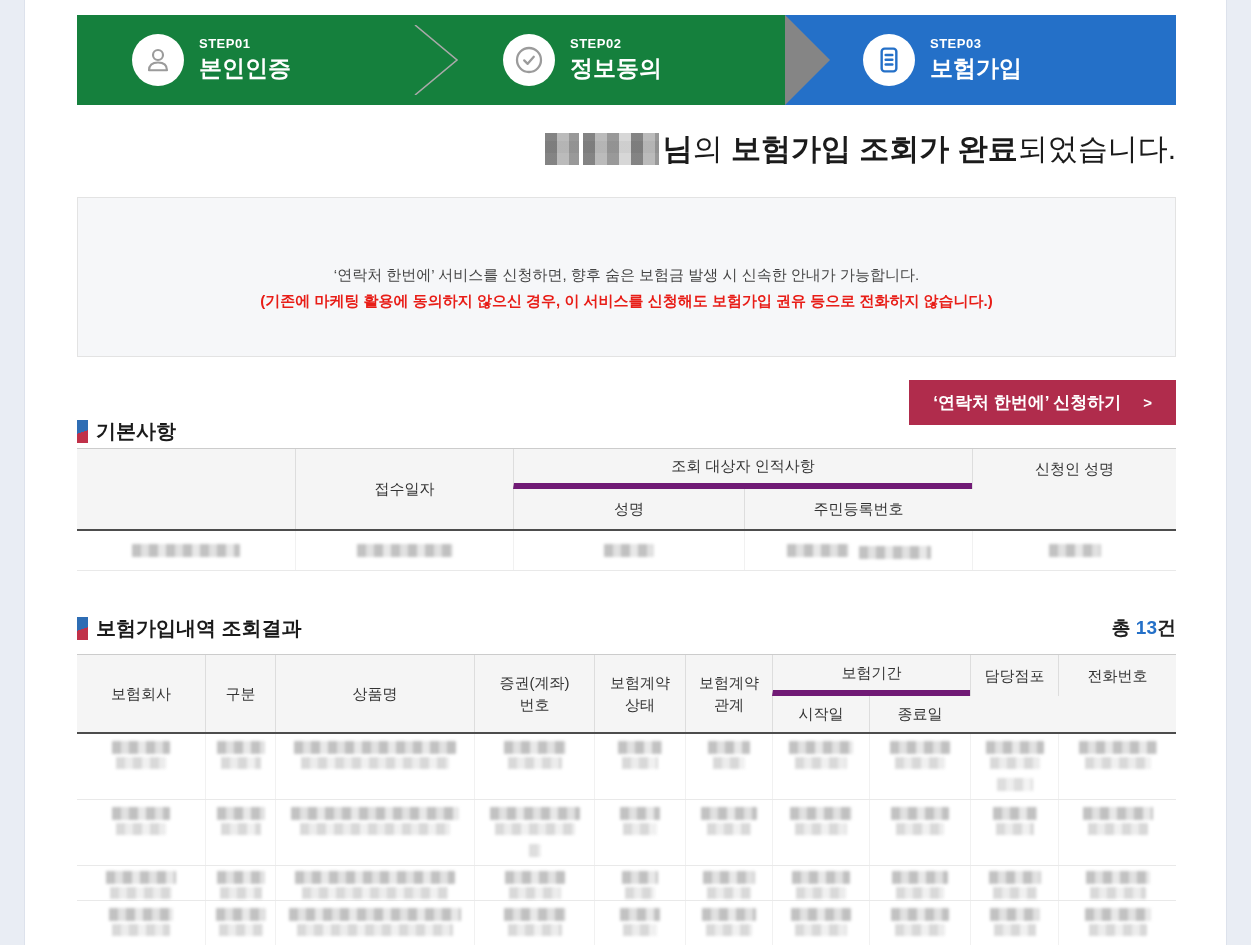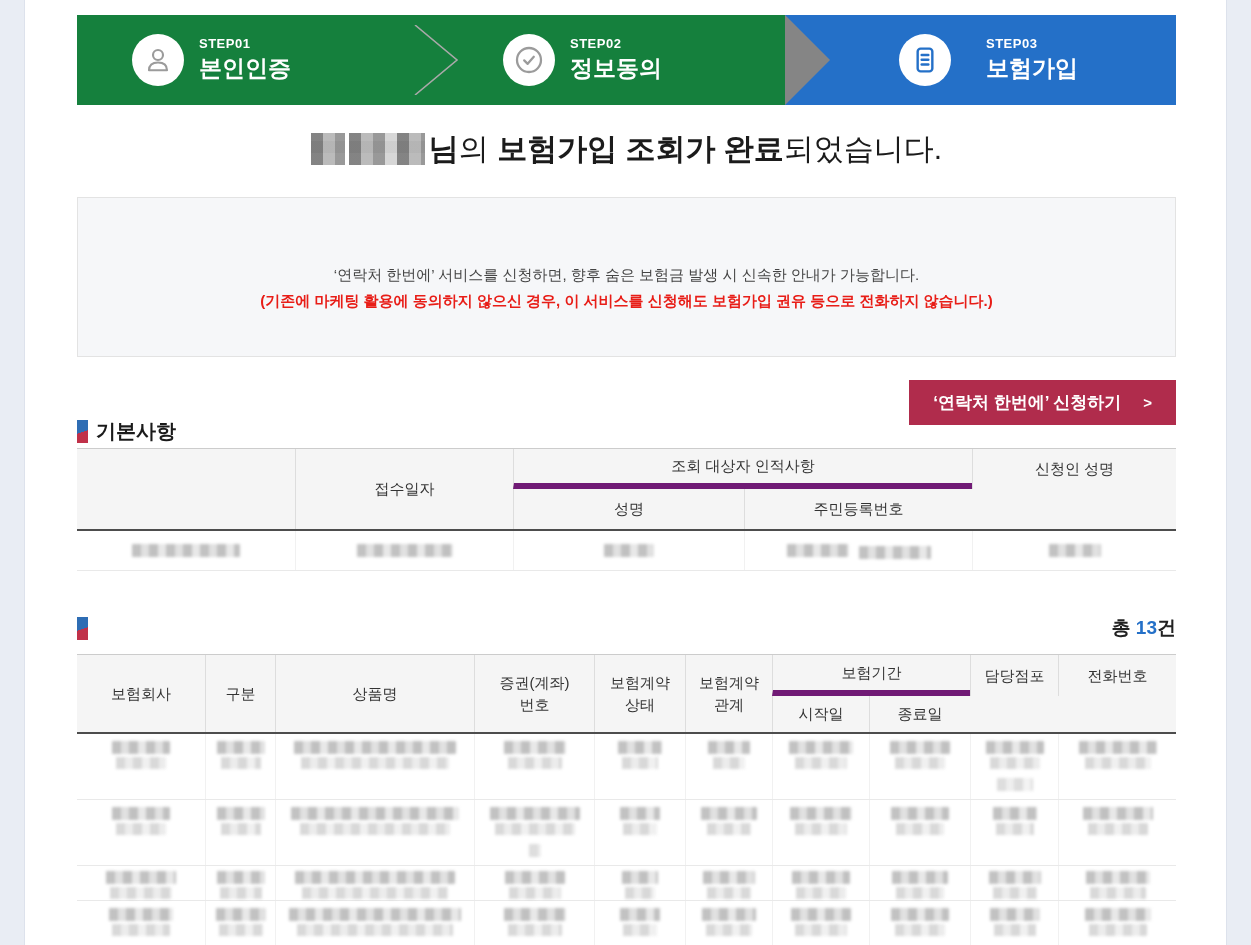--- a/index.html
+++ b/index.html
@@ -10,28 +10,28 @@
   .edge-right { right:0; border-left:1px solid #dde2ec; }
   .content { position:absolute; left:77px; top:0; width:1099px; }
 
   
   .stepbar { position:relative; margin-top:15px; height:90px; background:#15803d; overflow:hidden; }
   .stepbar-blue { position:absolute; right:0; top:0; width:391px; height:90px; background:#2470c8; }
   .gray-arrow { position:absolute; left:0; top:0; width:0; height:0;
     border-top:45px solid transparent; border-bottom:45px solid transparent; border-left:45px solid #858585; }
   .sep-chevron { position:absolute; left:336px; top:10px; }
   .step { position:absolute; top:0; height:90px; display:flex; align-items:center; }
-  .step1 { left:55px; } .step2 { left:426px; } .step3 { left:822px;gap:20px; }
+  .step1 { left:55px; } .step2 { left:426px; } .step3 { left:786px; }
   .step-circle { width:52px; height:52px; border-radius:50%; background:#fff; display:flex; align-items:center; justify-content:center; }
   .step-texts { margin-left:15px; color:#fff; }
   .step-no { font-size:13px; font-weight:bold; letter-spacing:.5px; }
   .step-name { font-size:23px; font-weight:bold; margin-top:2px; }
 
   
-  .result-title { margin-top:24px; height:40px; display:flex; align-items:center; justify-content:center; }
+  .result-title { margin-top:24px; height:40px; display:flex; align-items:center; justify-content:flex-end; }
   .mask-name { display:inline-block; height:32px; margin-right:4px;
     background:
       repeating-linear-gradient(90deg, rgba(110,110,110,.85) 0 12px, rgba(175,175,175,.85) 12px 24px, rgba(135,135,135,.85) 24px 36px, rgba(205,205,205,.8) 36px 48px),
       repeating-linear-gradient(0deg, rgba(255,255,255,.3) 0 12px, rgba(90,90,90,.25) 12px 24px); }
   .result-title .t { font-size:30px; color:#1b1b1b; }
   .result-title .b { font-weight:bold; }
 
   
   .promo-box { margin-top:28px; height:160px; background:#f6f7f9; border:1px solid #e3e3e3;
     display:flex; flex-direction:column; align-items:center; justify-content:center; text-align:center; }
@@ -193,20 +193,21 @@
           </span>
       </div>
       <div class="td">
           <span class="mline" style="width:52px"></span>
         </div>
     </div>
   </div>
 
   <div class="section-head sec2">
     <span class="flag"></span>
+    <span class="section-title">보험가입내역 조회결과</span>
     <span class="sec-total"><span>총 </span><span class="cnt">13</span><span>건</span></span>
   </div>
 
   <div class="t2">
     <div class="t2-head">
       <div class="th first span2" style="grid-column:1">보험회사</div>
       <div class="th span2" style="grid-column:2">구분</div>
       <div class="th span2" style="grid-column:3">상품명</div>
       <div class="th span2" style="grid-column:4">증권(계좌)
 번호</div>

